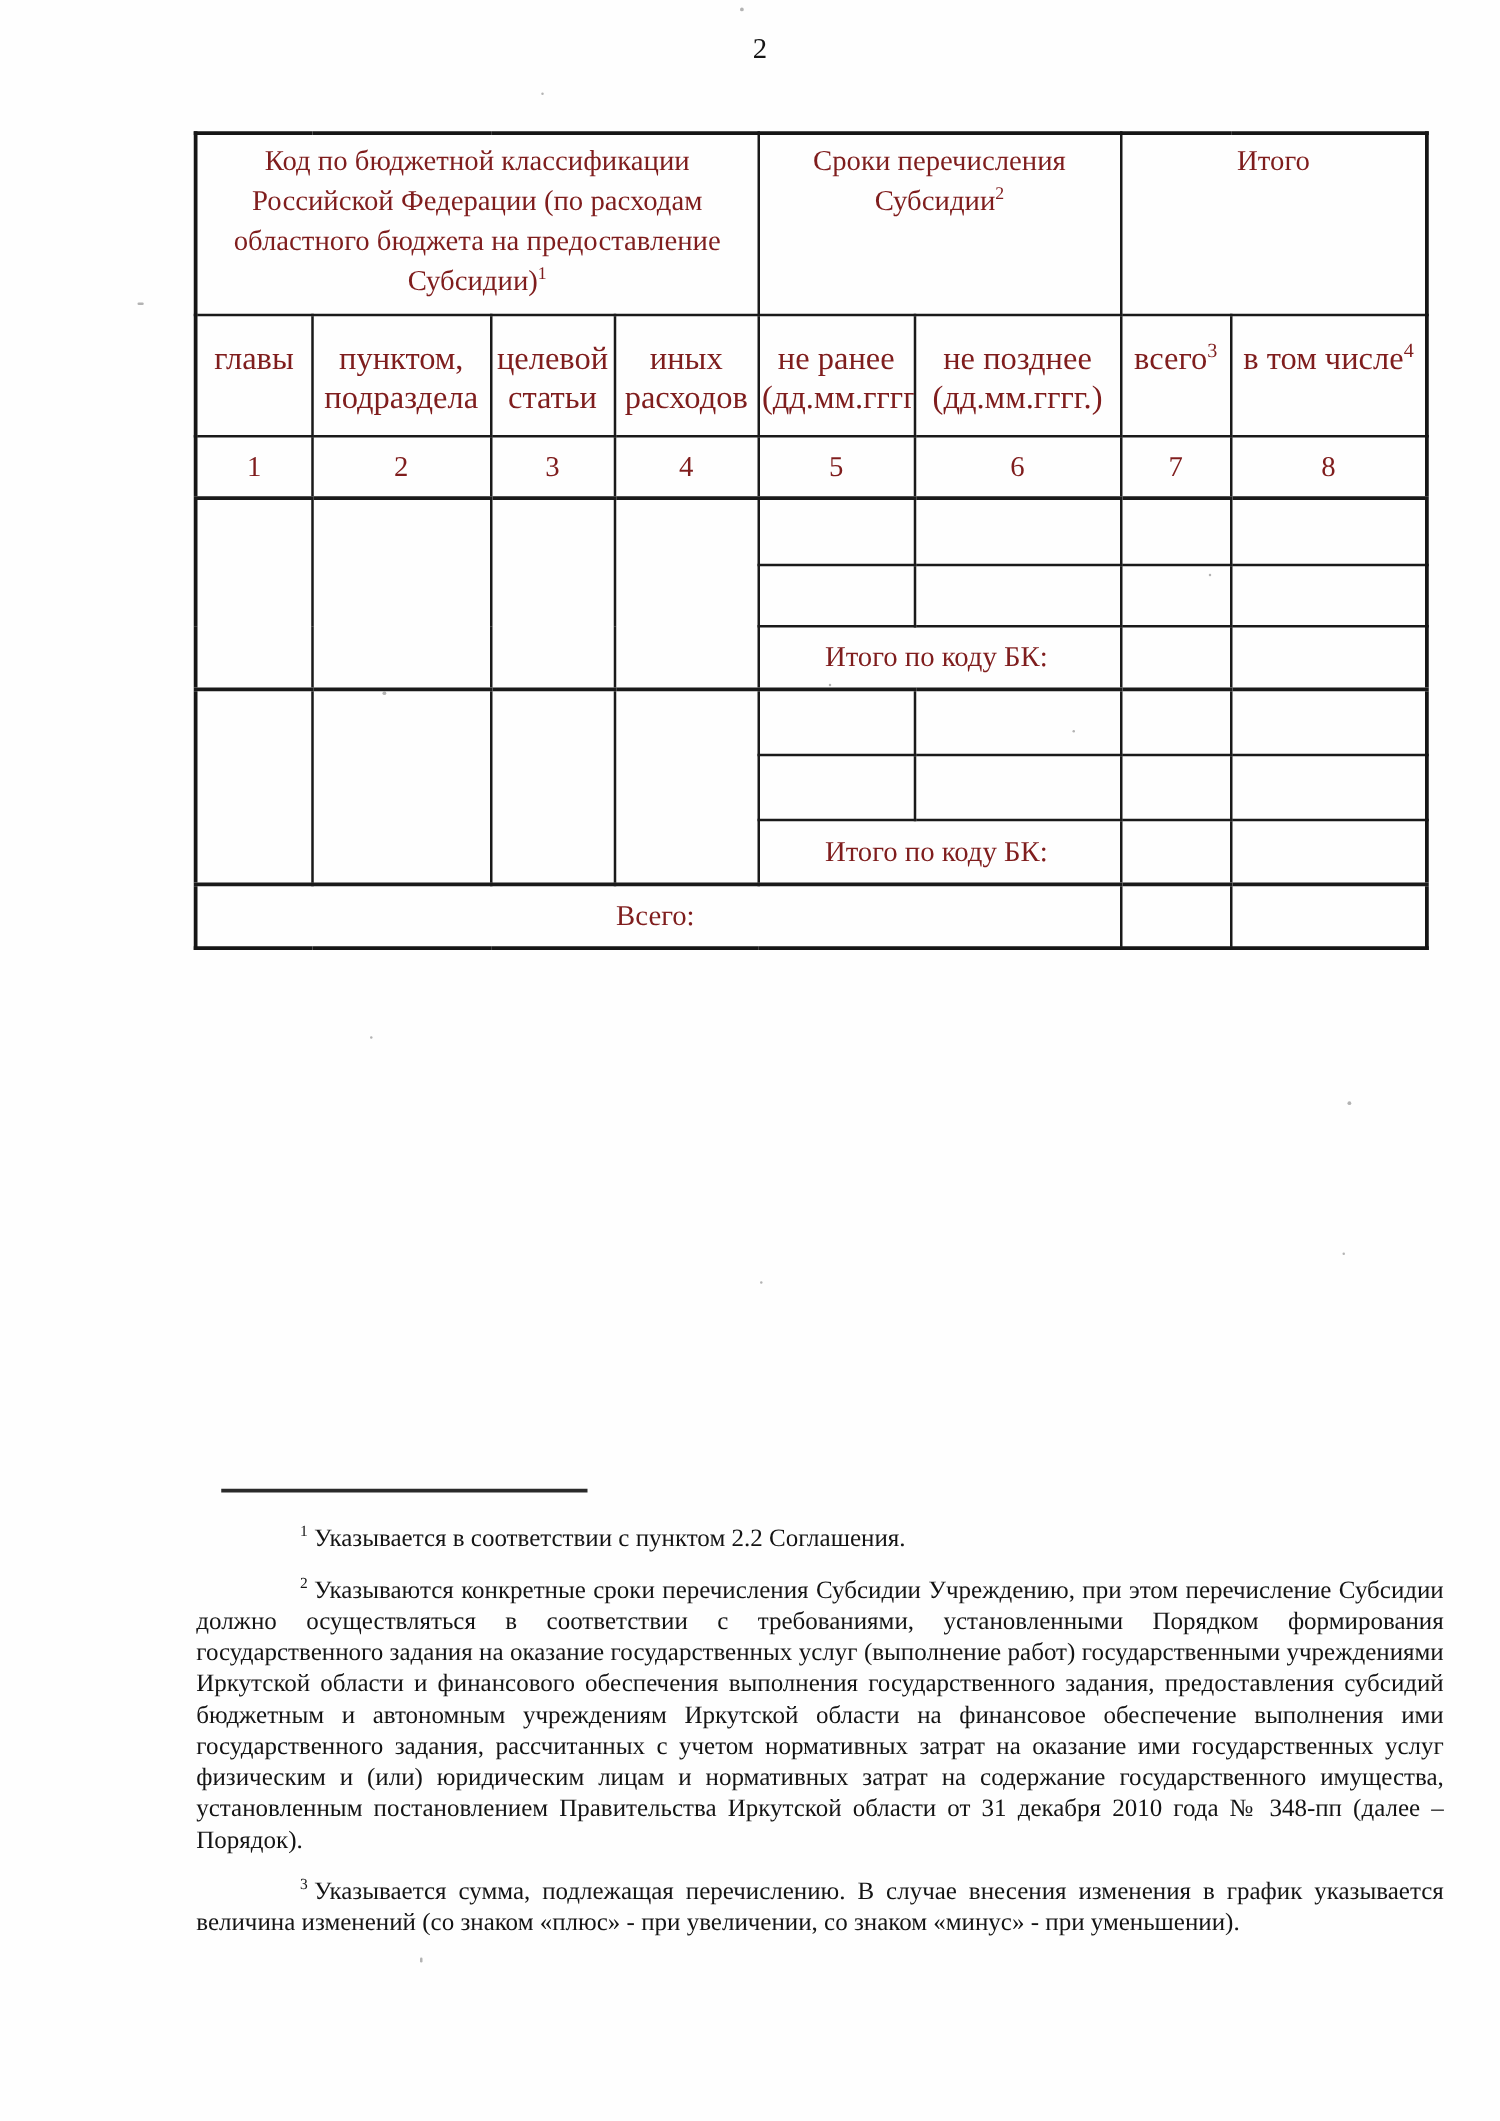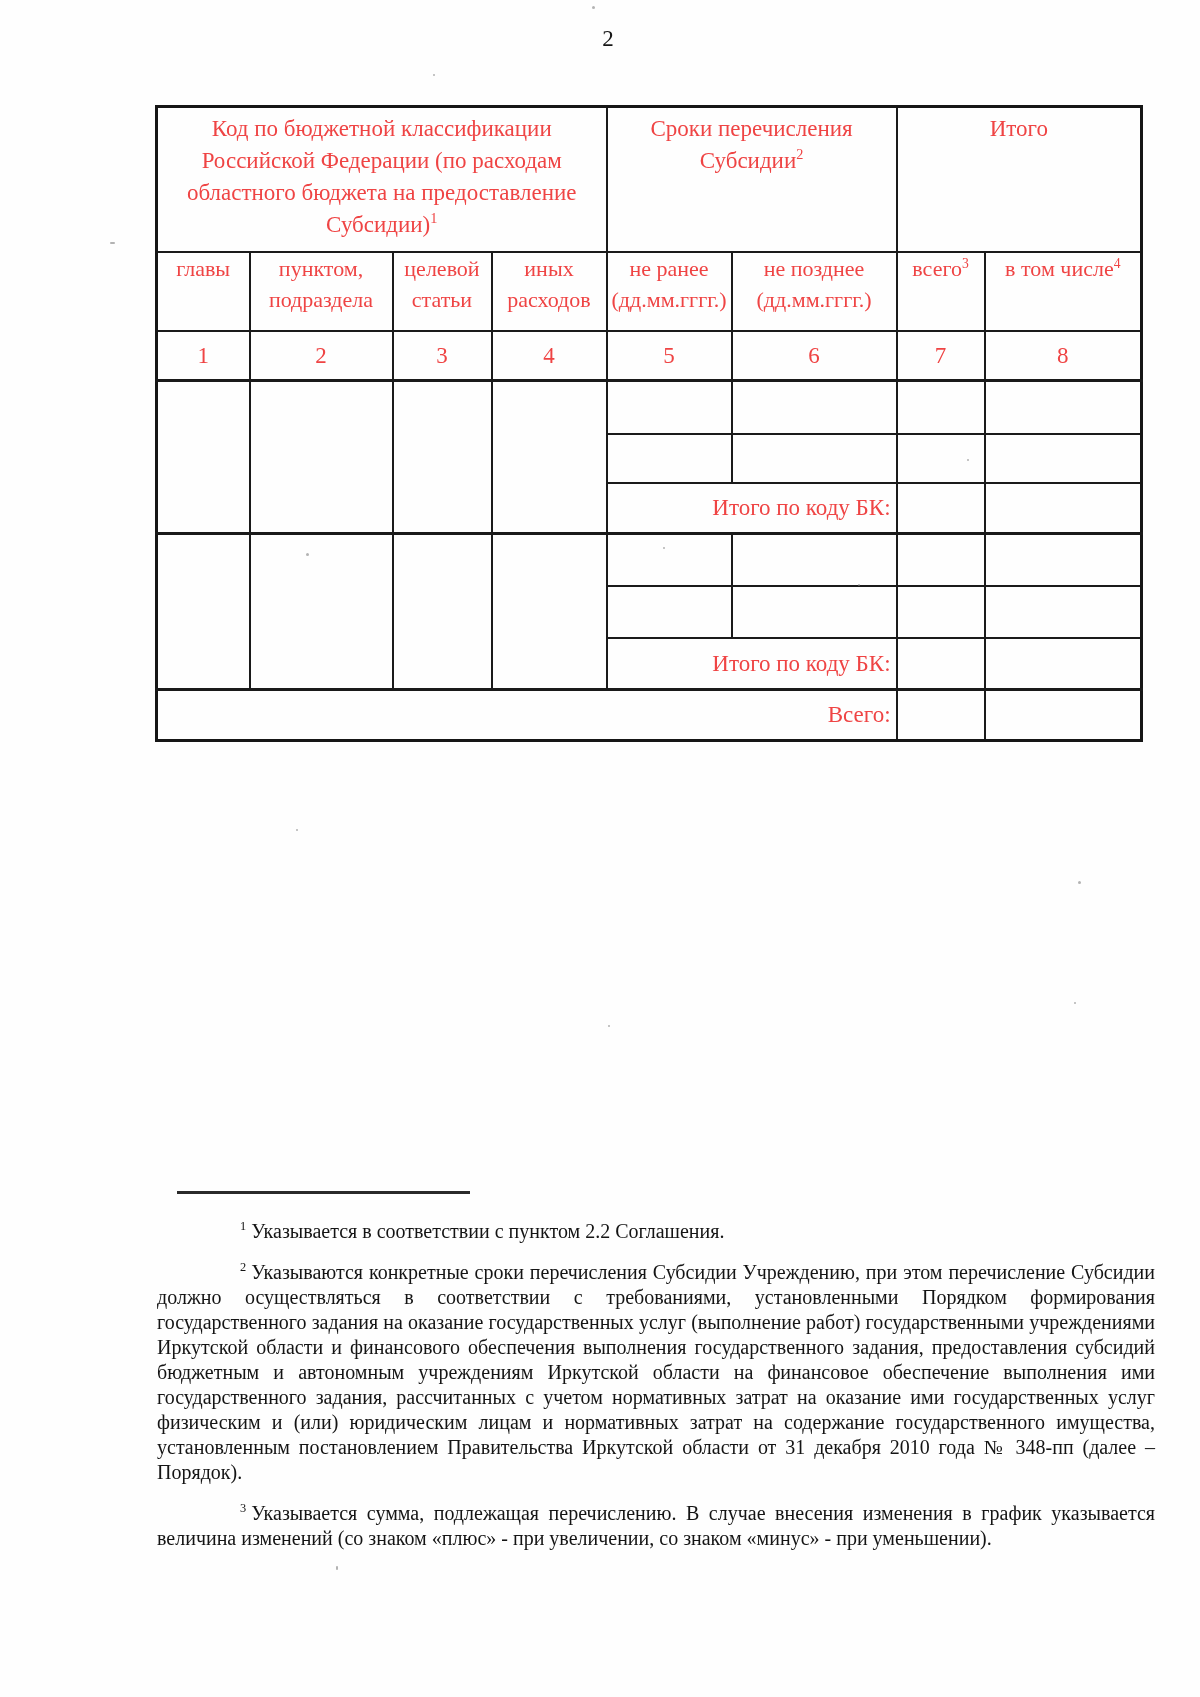--- a/index.html
+++ b/index.html
@@ -15,36 +15,36 @@
     position:absolute; top:26px; left:0; width:1216px;
     text-align:center; font-size:23px; color:#161616;
   }
   table.grid {
     position:absolute; left:155px; top:105px;
     width:985px; border-collapse:collapse; table-layout:fixed;
     border:3px solid #161616;
   }
   .grid td {
     border:2px solid #1a1a1a;
-    padding:0; font-size:23px; color:#ef4444;
+    padding:0; font-size:23px; color:#7f1d1d;
     text-align:center; vertical-align:middle;
     overflow:hidden;
   }
   tr.rowH1 td { height:138px; vertical-align:top; padding:5px 8px 0 8px; line-height:32px; }
-  tr.rowH2 td { height:77px;  vertical-align:top; padding:0 2px 0 2px; font-size:22px; line-height:31px; }
+  tr.rowH2 td { height:77px;  vertical-align:top; padding:18px 2px 0 2px; font-size:26px; line-height:31px; }
   tr.rowNum td { height:47px; }
   tr.rowGA td { height:51px; }
   tr.rowGB td { height:47px; }
   tr.rowIT td { height:48px; }
   tr.rowGA2 td { height:50px; }
   tr.rowGB2 td { height:50px; }
   tr.rowIT2 td { height:49px; }
   tr.rowVS td { height:48px; }
   tr.thick td { border-top-width:3px; }
-  td.label-right { text-align:right; padding-right:5px; }
+  td.label-right { padding-right:5px; }
   sup.s { font-size:0.62em; vertical-align:super; line-height:0; }
   .fn-sep {
     position:absolute; left:177px; top:1191px;
     width:293px; height:3px; background:#2a2a2a;
   }
   .footnotes {
     position:absolute; left:141px; top:1203px; width:1030px;
     font-size:20px; line-height:25px; text-align:justify;
     color:#141414;
   }

